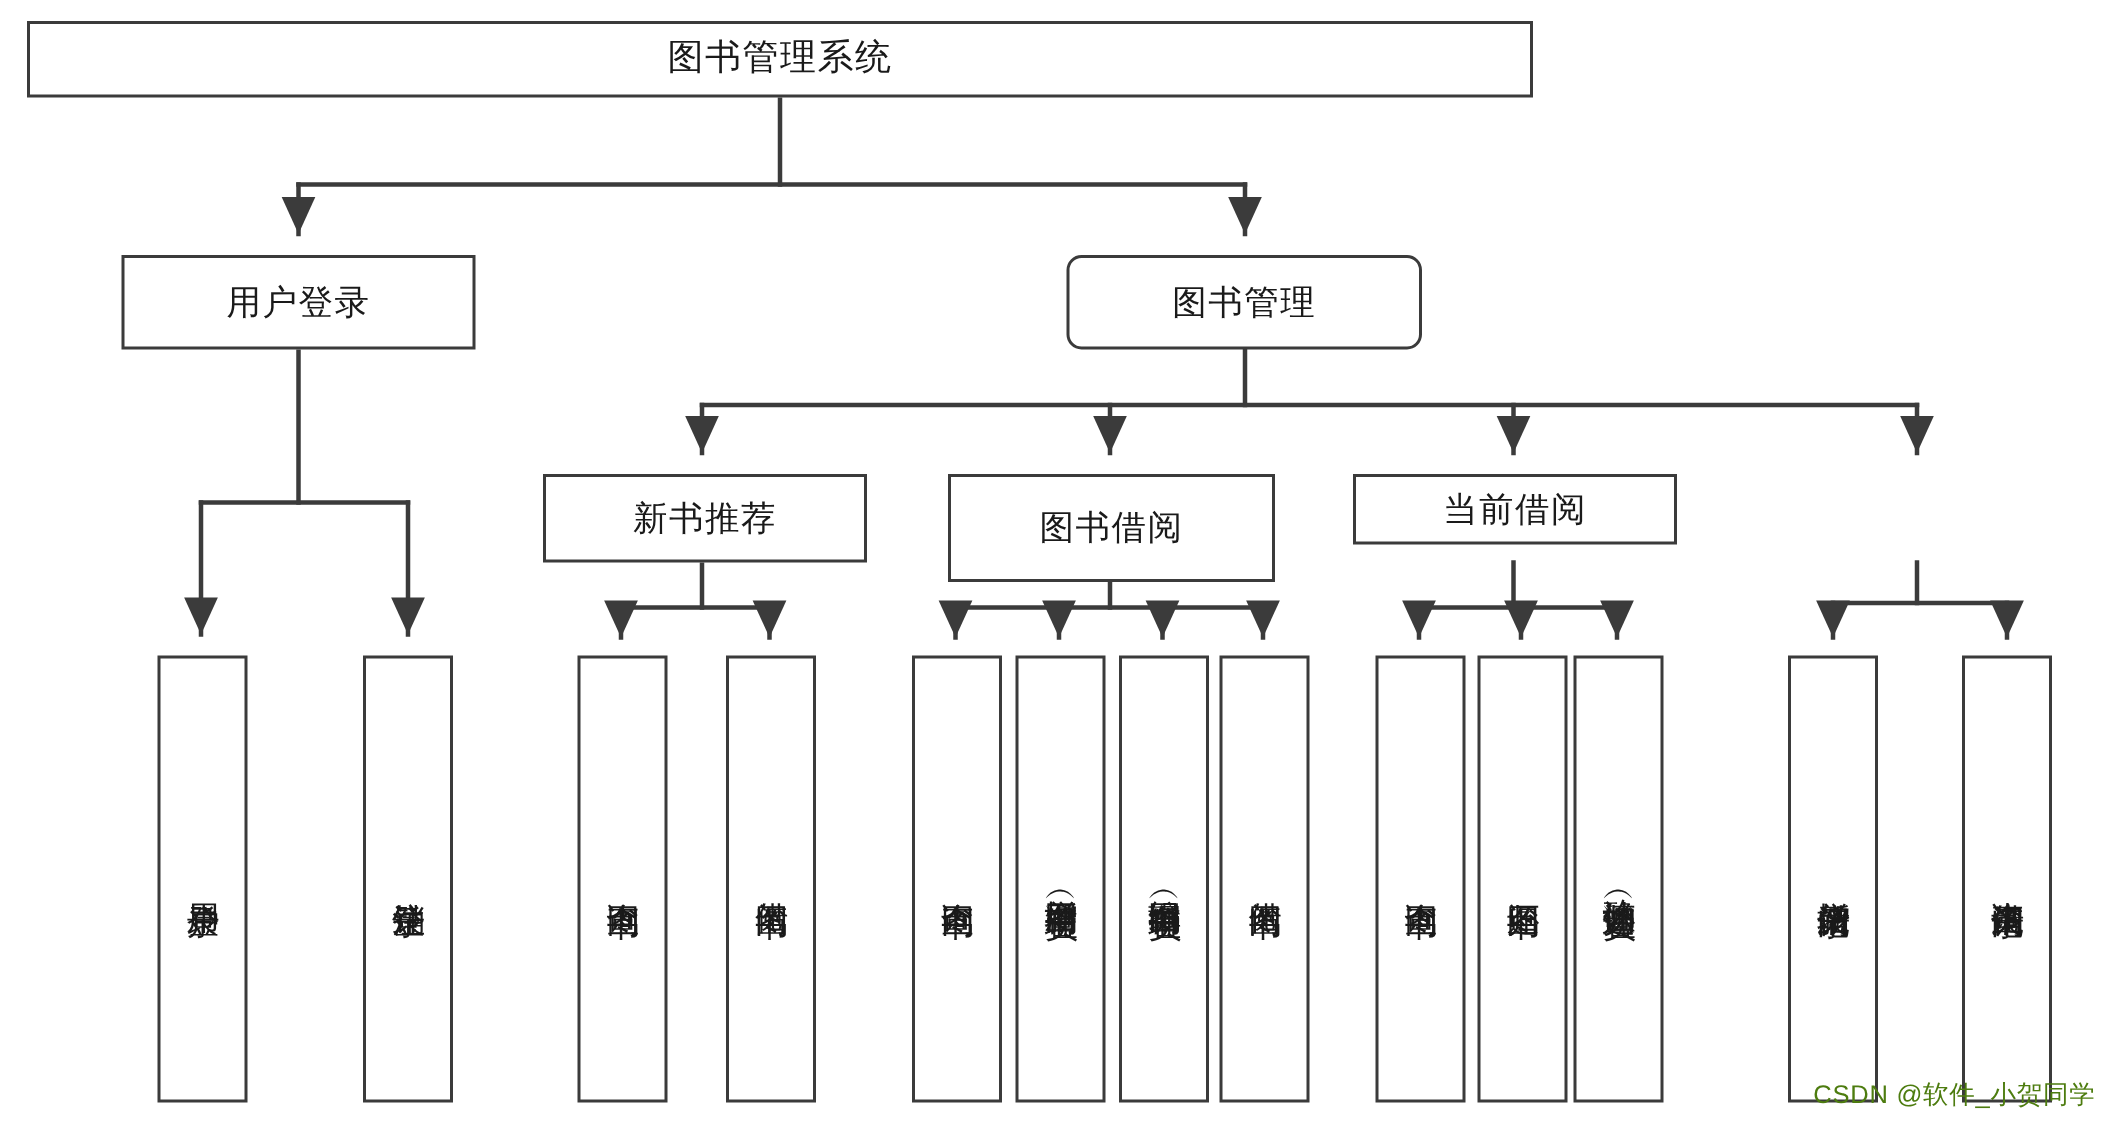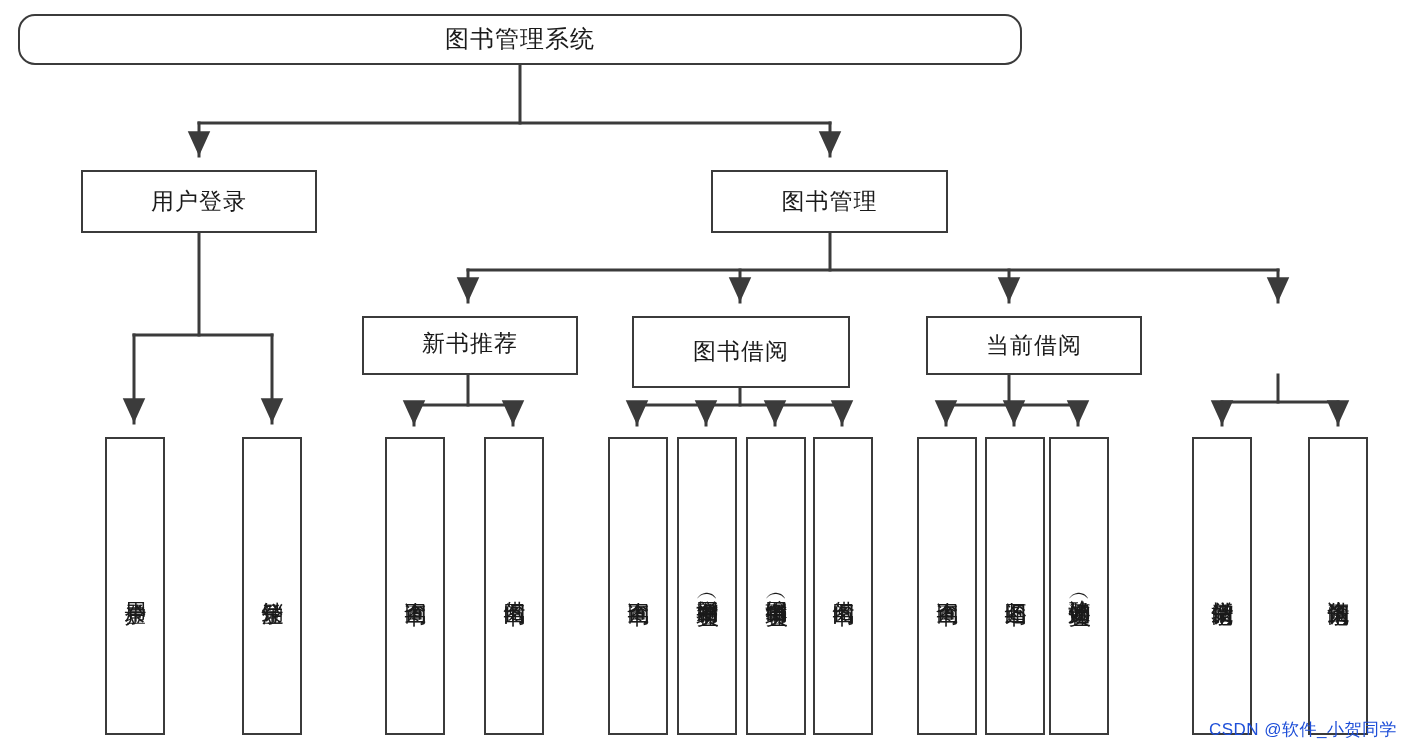--- a/index.html
+++ b/index.html
@@ -57,21 +57,21 @@
     writing-mode: vertical-rl;
     text-orientation: upright;
     white-space: normal;
     max-height: 100%;
   }
   .watermark {
     position: absolute;
     right: 8px;
     bottom: 6px;
     font-size: 17px;
-    color: #1d4ed8;
+    color: #4d7c0f;
     letter-spacing: 0.5px;
     white-space: nowrap;
     user-select: none;
   }
 </style>
 </head>
 <body>
 
 <div id="canvas">
 
@@ -121,38 +121,38 @@
       <path d="M 1014 405 L 1014 425" marker-end="url(#arrowdown)"></path>
       <path d="M 1078 405 L 1078 425" marker-end="url(#arrowdown)"></path>
 
       <path d="M 1278 375 L 1278 402"></path>
       <path d="M 1222 402 L 1338 402"></path>
       <path d="M 1222 402 L 1222 425" marker-end="url(#arrowdown)"></path>
       <path d="M 1338 402 L 1338 425" marker-end="url(#arrowdown)"></path>
     </g>
   </svg>
 
-  <div class="node horiz root" style="left:18px; top:14px; width:1004px; height:51px;border-radius:17px;">
+  <div class="node horiz root" style="left:18px; top:14px; width:1004px; height:51px;">
     <span>图书管理系统</span>
   </div>
 
   <div class="node horiz" style="left:81px; top:170px; width:236px; height:63px;">
     <span>用户登录</span>
   </div>
-  <div class="node horiz" style="left:711px; top:170px; width:237px; height:63px;">
+  <div class="node horiz" style="left:711px; top:170px; width:237px; height:63px;border-radius:10px;">
     <span>图书管理</span>
   </div>
 
-  <div class="node horiz" style="left:362px; top:316px; width:216px; height:59px;font-family:Liberation Mono, monospace;">
+  <div class="node horiz" style="left:362px; top:316px; width:216px; height:59px;">
     <span>新书推荐</span>
   </div>
   <div class="node horiz" style="left:632px; top:316px; width:218px; height:72px;">
     <span>图书借阅</span>
   </div>
-  <div class="node horiz" style="left:926px; top:316px; width:216px; height:59px;">
+  <div class="node horiz" style="left:902px; top:316px; width:216px; height:47px;">
     <span>当前借阅</span>
   </div>
 
   <div class="node vert" style="left:105px; top:437px; width:60px; height:298px;">
     <span class="vlabel">用户登录</span>
   </div>
   <div class="node vert" style="left:242px; top:437px; width:60px; height:298px;">
     <span class="vlabel">注销登录</span>
   </div>
 

